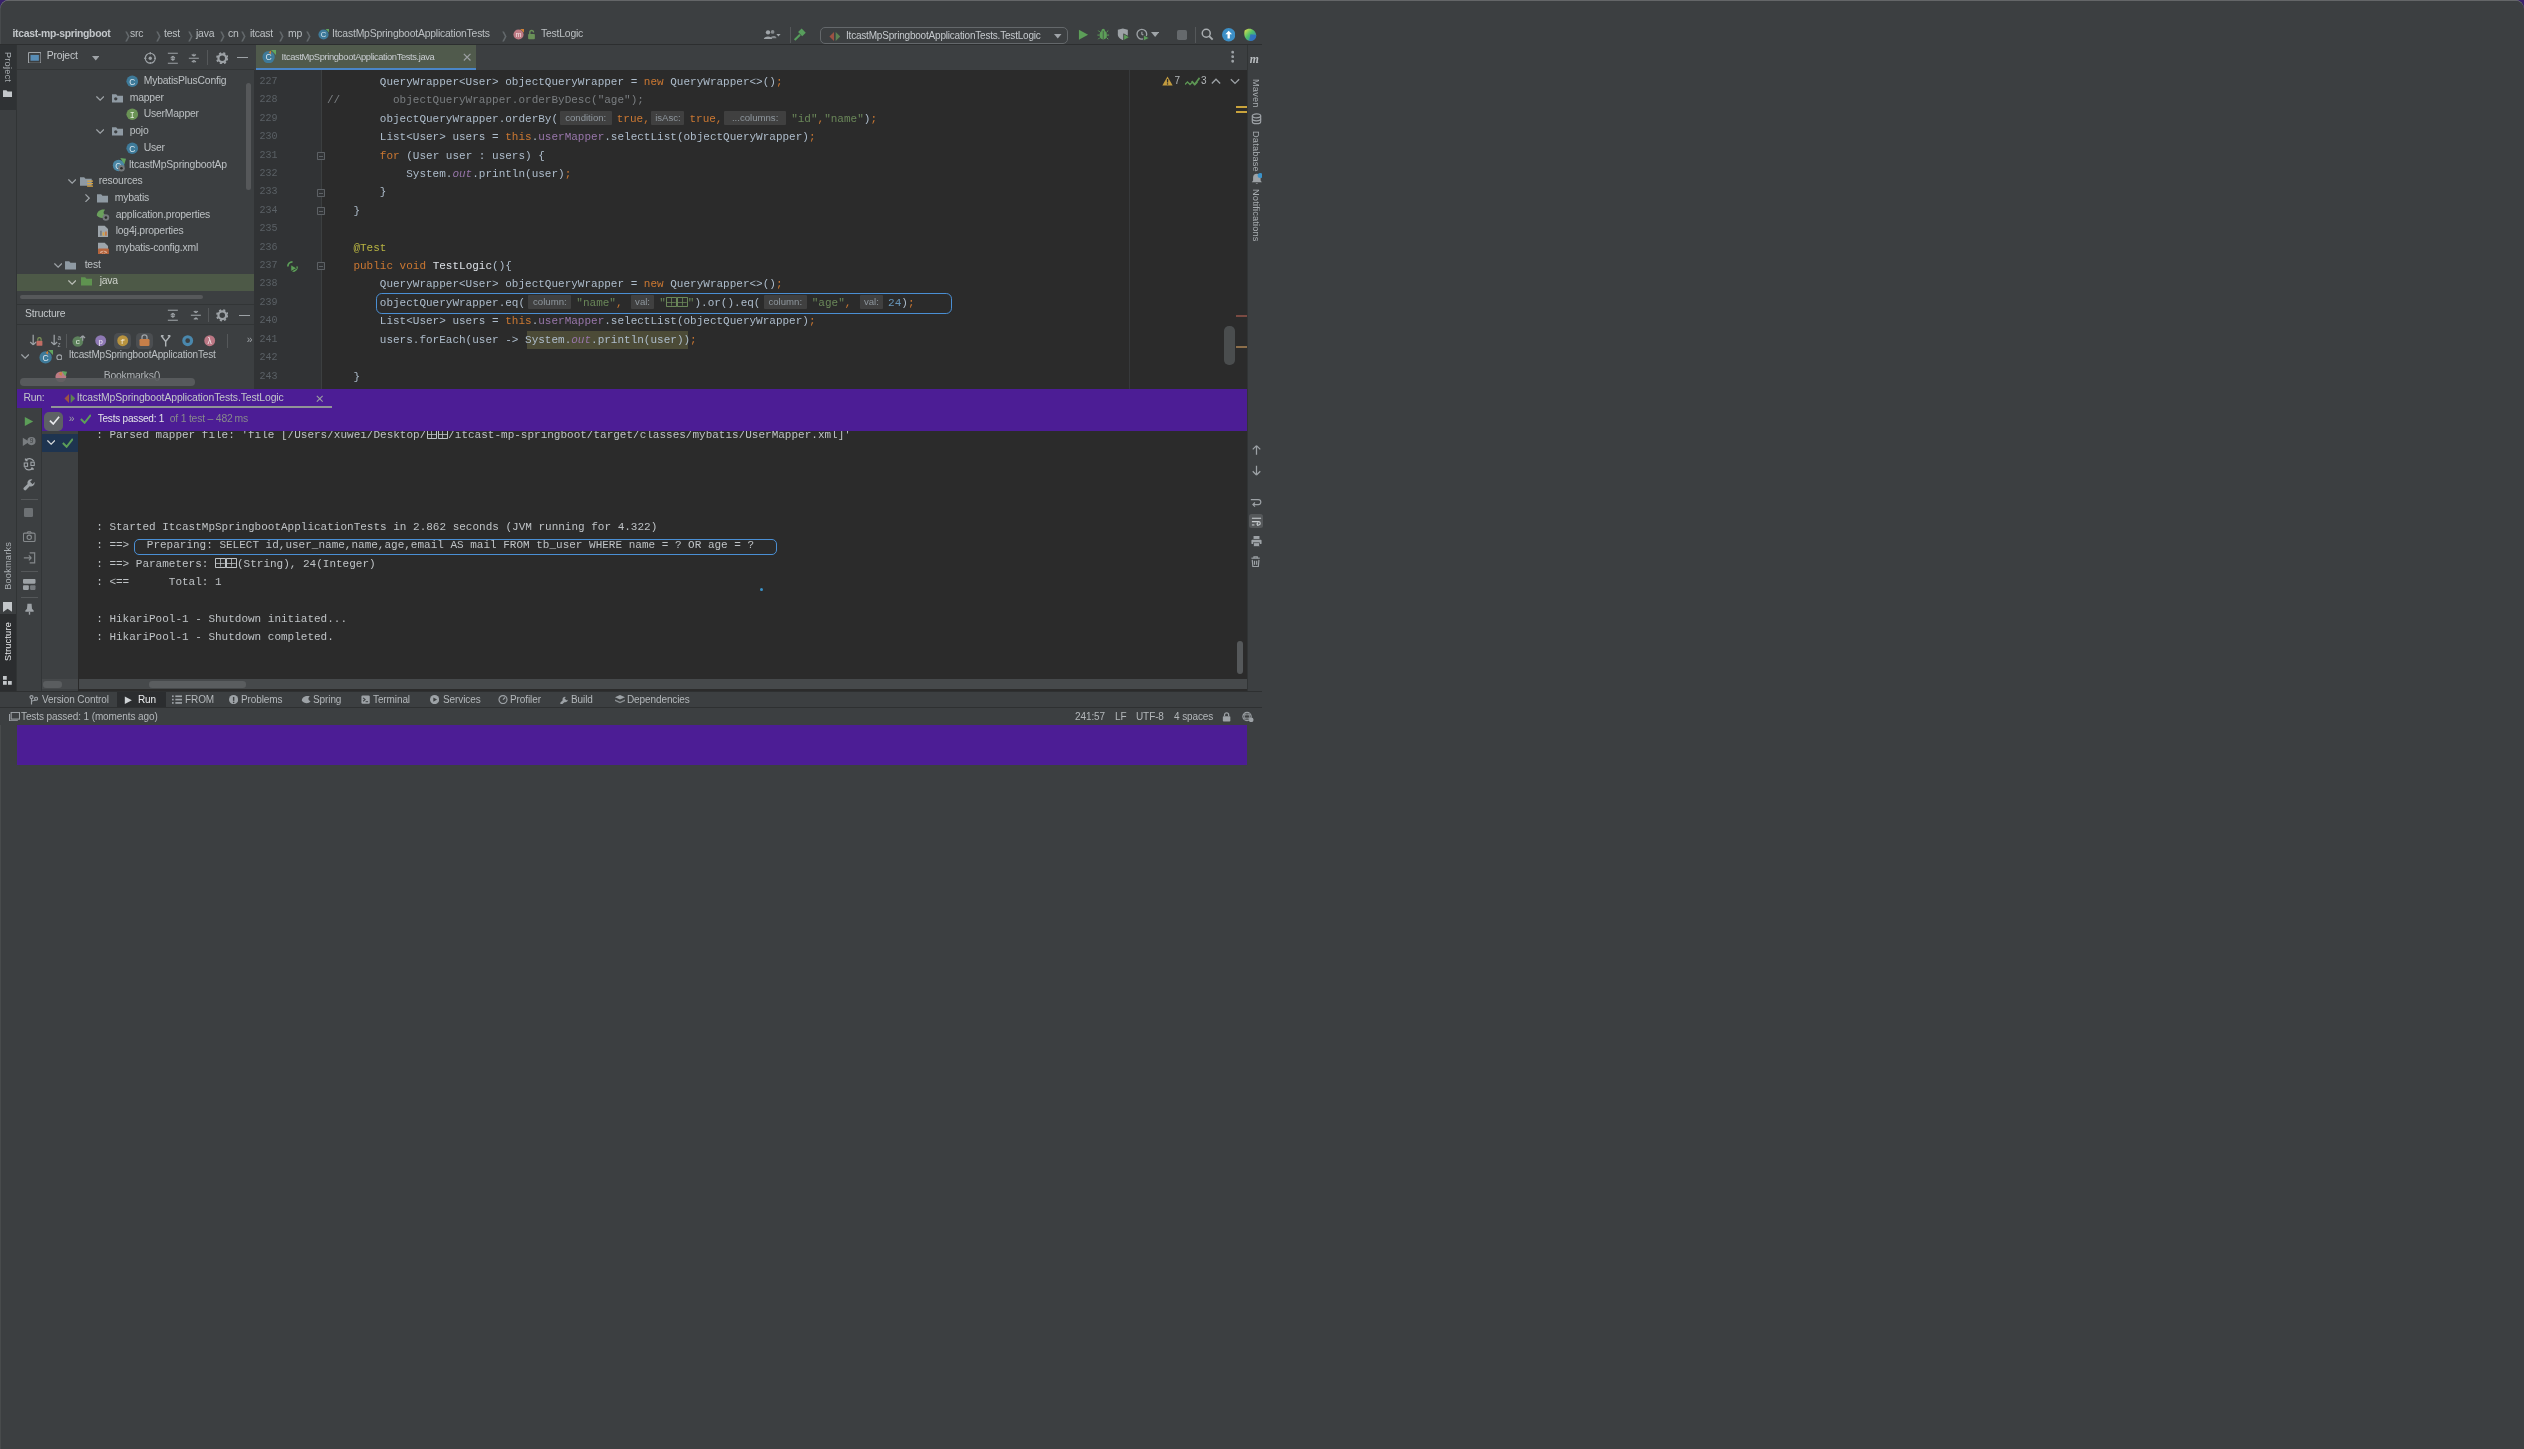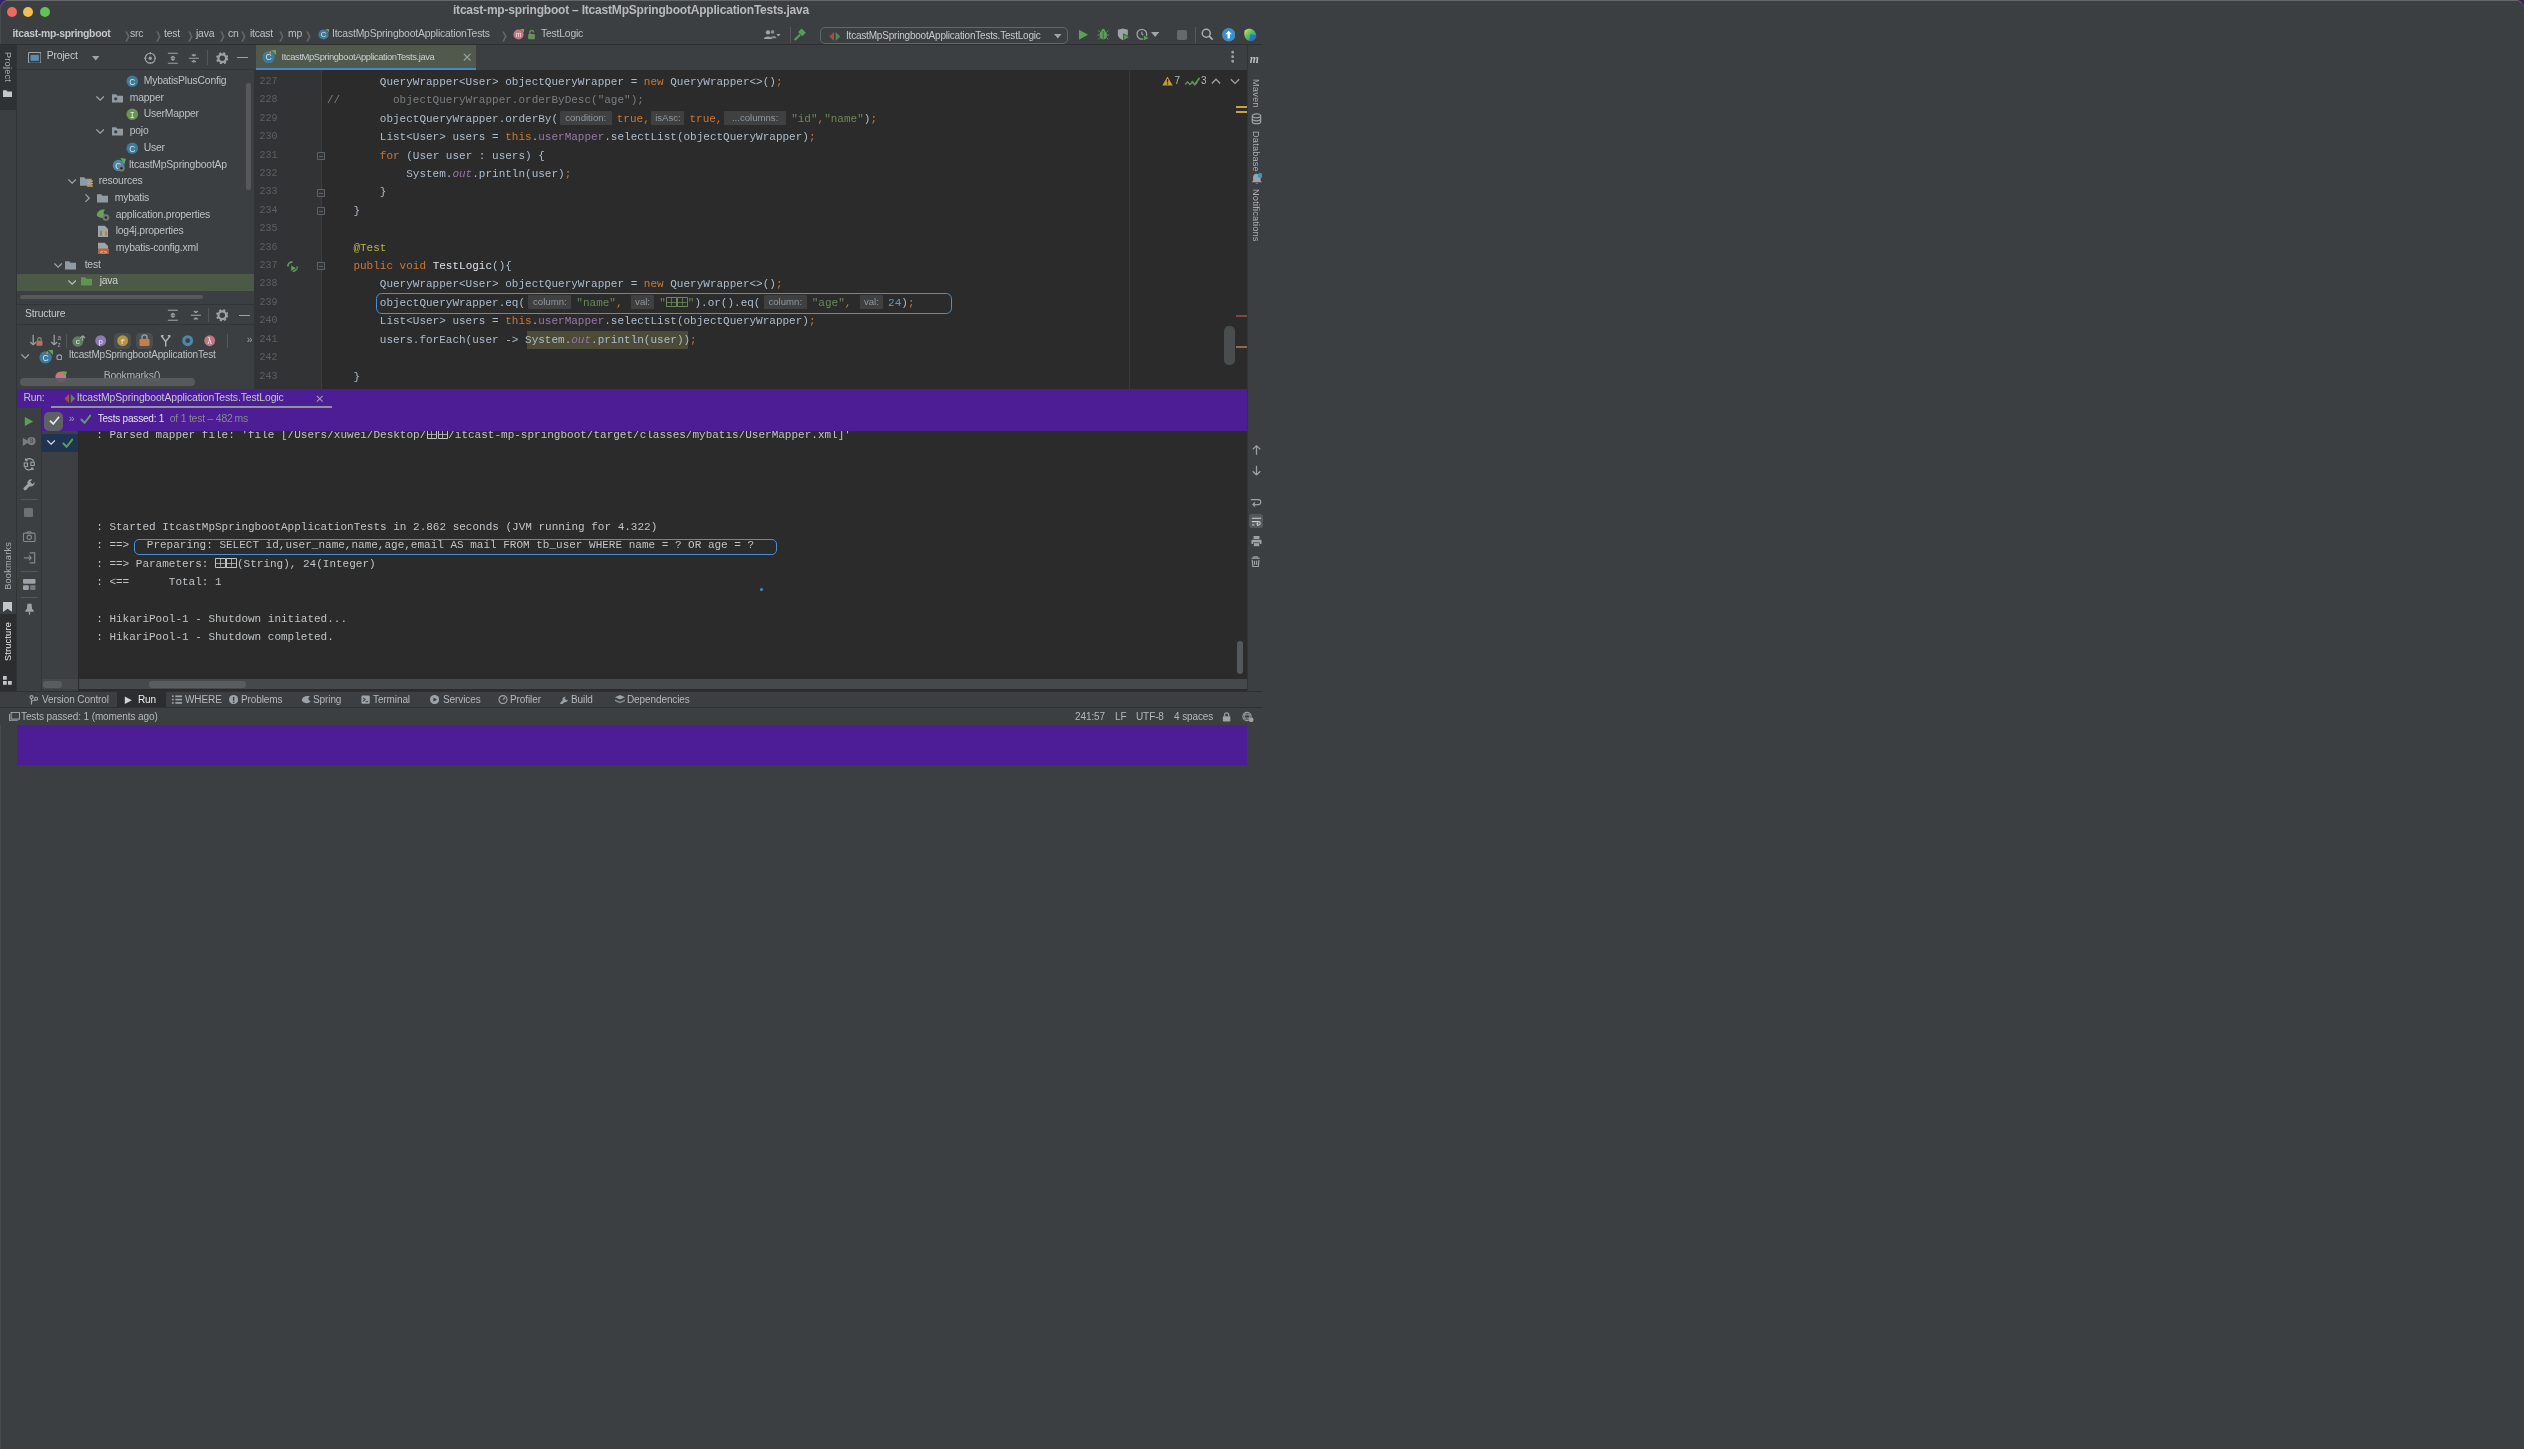--- a/index.html
+++ b/index.html
@@ -33,26 +33,20 @@
          background: linear-gradient(currentColor,currentColor) center/100% 0.8px no-repeat,
                      linear-gradient(currentColor,currentColor) center/0.8px 100% no-repeat; }
   .con { font-family:"Liberation Mono", monospace; font-size:11px; line-height:18.4px; color:#bfc3c6; white-space:pre; }
   .pennant { position:absolute; width:7.5px; height:7.5px; border:0.8px solid #5d6165; background:#313335; border-radius:0.8px; }
   .pennant:after { content:""; position:absolute; left:0.8px; right:0.8px; top:2.5px; border-top:0.8px solid #5d6165; }
 </style>
 </head>
 <body>
 <div class="win">
 
-  <div class="abs" style="left:0;top:0;width:1262px;height:23.4px;">
-    <div class="abs" style="left:6.7px;top:6.7px;width:10px;height:10px;border-radius:50%;background:#ee6a5f;"></div>
-    <div class="abs" style="left:23.4px;top:6.7px;width:10px;height:10px;border-radius:50%;background:#f5bd4f;"></div>
-    <div class="abs" style="left:40px;top:6.7px;width:10px;height:10px;border-radius:50%;background:#61c454;"></div>
-    <div class="abs" style="left:0;top:3.3px;width:1262px;text-align:center;font-size:12px;letter-spacing:-0.2px;font-weight:bold;color:#b6babd;">itcast-mp-springboot – ItcastMpSpringbootApplicationTests.java</div>
-  </div>
 
   <div id="crumbs" class="abs" style="left:0;top:23.4px;width:1262px;height:22px;">
     <div class="abs ui" style="left:12.5px;top:4.2px;font-weight:bold;letter-spacing:-0.3px;color:#c3c7ca;">itcast-mp-springboot</div>
     <div class="abs crumbsep" style="left:124px;top:4.2px;">❯</div>
     <div class="abs ui" style="left:130px;top:4.2px;">src</div>
     <div class="abs crumbsep" style="left:155px;top:4.2px;">❯</div>
     <div class="abs ui" style="left:164px;top:4.2px;">test</div>
     <div class="abs crumbsep" style="left:187px;top:4.2px;">❯</div>
     <div class="abs ui" style="left:196px;top:4.2px;">java</div>
     <div class="abs crumbsep" style="left:219px;top:4.2px;">❯</div>
@@ -720,21 +714,21 @@
       </svg>
     <div class="abs ui12" style="left:138px;top:1.7px;color:#eceef0;">Run</div>
     <svg class="abs" style="left:172px;top:3.3px;" width="10" height="9.2" fill="#9da2a6" viewBox="0 0 12 11">
         <rect x="0" y="0.5" width="2" height="2"></rect>
         <rect x="4" y="0.5" width="8" height="2"></rect>
         <rect x="0" y="4.5" width="2" height="2"></rect>
         <rect x="4" y="4.5" width="8" height="2"></rect>
         <rect x="0" y="8.5" width="2" height="2"></rect>
         <rect x="4" y="8.5" width="8" height="2"></rect>
       </svg>
-    <div class="abs ui12" style="left:185px;top:1.7px;">WHERE</div>
+    <div class="abs ui12" style="left:185px;top:1.7px;">FROM</div>
     <svg class="abs" style="left:229px;top:3.3px;" width="9.2" height="9.2" viewBox="0 0 11 11">
         <circle cx="5.5" cy="5.5" r="5.5" fill="#9da2a6"></circle>
         <rect x="4.7" y="2.3" width="1.7" height="4.7" fill="#3c3f41"></rect>
         <rect x="4.7" y="8" width="1.7" height="1.7" fill="#3c3f41"></rect>
       </svg>
     <div class="abs ui12" style="left:241px;top:1.7px;">Problems</div>
     <svg class="abs" style="left:301px;top:3.3px;" width="10" height="9.2" viewBox="0 0 12 11">
         <path d="M1,7 C1,3 5,0.5 10.5,1.5 C8,4 8.5,6.5 11.5,7.5 C9.5,10.8 3.5,10.5 1,7 z" fill="#9da2a6"></path>
       </svg>
     <div class="abs ui12" style="left:313px;top:1.7px;">Spring</div>

